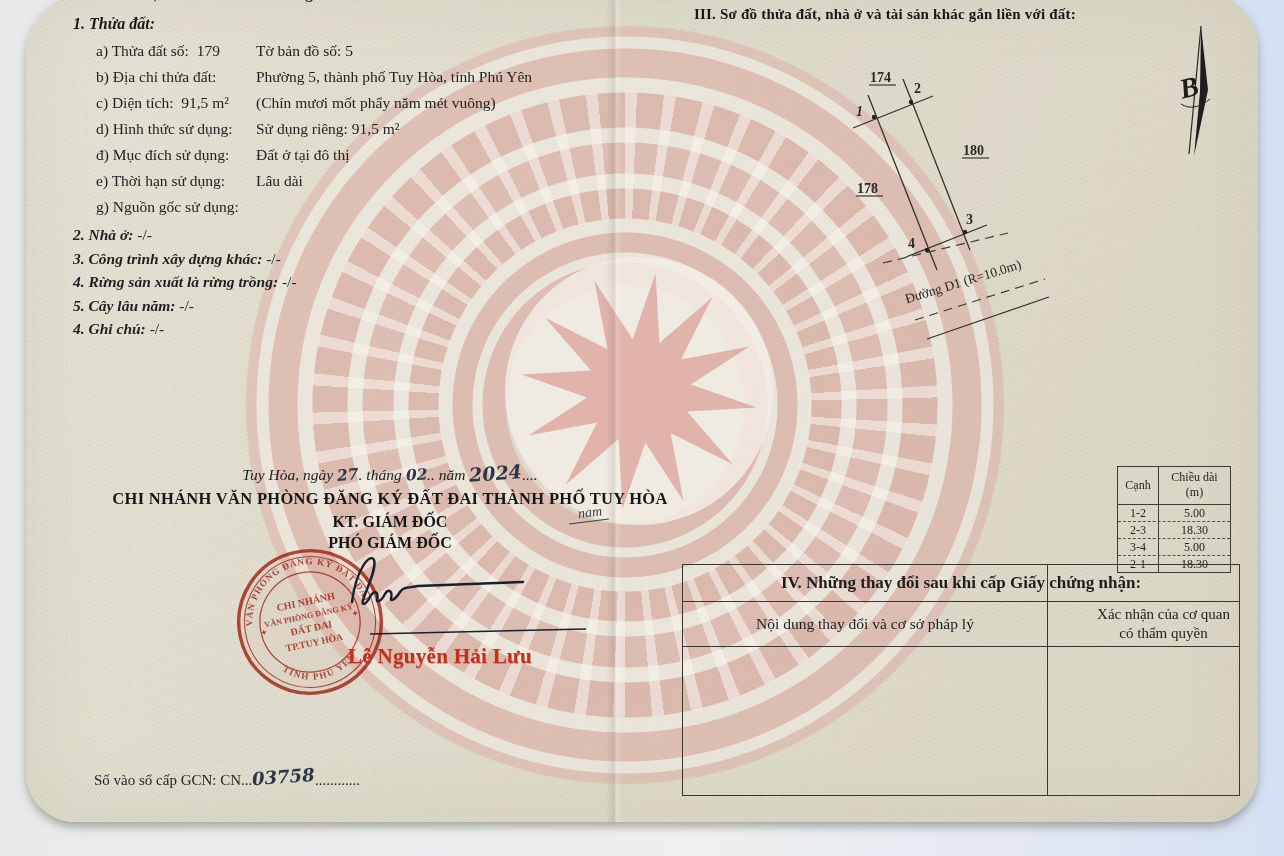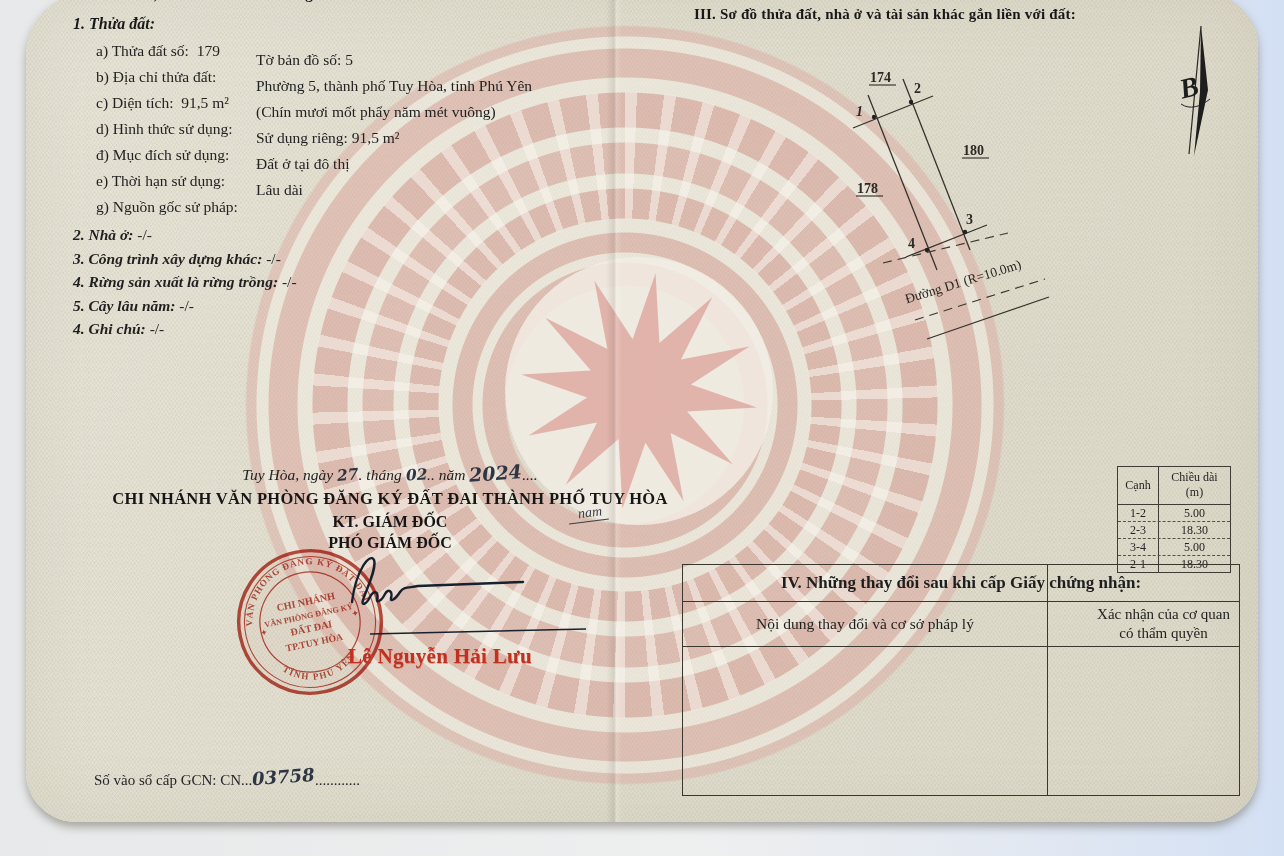--- a/index.html
+++ b/index.html
@@ -42,21 +42,21 @@
   .drum-star{position:absolute;left:50%;top:50%;width:238px;height:238px;margin:-133px 0 0 -105px;
      background:rgba(219,158,150,.72);transform:rotate(8deg);
      clip-path:polygon(50% 0%,55.7% 28.8%,75% 6.7%,65.6% 34.4%,93.3% 25%,71.2% 44.3%,100% 50%,71.2% 55.7%,93.3% 75%,65.6% 65.6%,75% 93.3%,55.7% 71.2%,50% 100%,44.3% 71.2%,25% 93.3%,34.4% 65.6%,6.7% 75%,28.8% 55.7%,0% 50%,28.8% 44.3%,6.7% 25%,34.4% 34.4%,25% 6.7%,44.3% 28.8%);}
   .crease{position:absolute;left:606px;top:0;width:16px;height:822px;
      background:linear-gradient(90deg,rgba(90,80,70,0),rgba(90,80,70,.14) 50%,rgba(255,255,255,.18) 65%,rgba(90,80,70,0));}
   .doc-text{color:#1f1f1f;}
   .h-section{font-weight:bold;font-size:15px;color:#181818;letter-spacing:.2px;text-align:right;}
   .title-bi{font-weight:bold;font-style:italic;font-size:16px;color:#181818;}
   .prow{position:absolute;display:flex;font-size:15.5px;color:#222;}
   .prow .c1{width:160px;}
-  .prow .c2{width:408px;margin-top:9px;}
+  .prow .c2{width:408px;}
   .items .irow{margin-bottom:5.5px;font-size:15.5px;}
   .items b{font-style:italic;}
   .hw{font-style:italic;font-weight:bold;color:#2e3544;font-family:"DejaVu Serif",serif;}
   .dateline{font-style:italic;font-size:15.5px;color:#222;}
   .officeline{font-weight:bold;font-size:16.5px;letter-spacing:.3px;color:#161616;}
   .ktline,.pgdline{font-weight:bold;font-size:16px;color:#161616;}
   .redname{font-weight:bold;font-size:21px;color:#c2301f;letter-spacing:.3px;
            text-shadow:.6px .6px 0 rgba(194,48,31,.35);}
   .stamp-wrap{position:absolute;left:233px;top:545px;width:154px;height:154px;
               transform:rotate(-12deg);opacity:.92;mix-blend-mode:multiply;}
@@ -117,21 +117,21 @@
   </div>
   <div class="prow" style="left:96px;top:146px;">
     <span class="c1">đ) Mục đích sử dụng:</span>
     <span class="c2">Đất ở tại đô thị</span>
   </div>
   <div class="prow" style="left:96px;top:172px;">
     <span class="c1">e) Thời hạn sử dụng:</span>
     <span class="c2">Lâu dài</span>
   </div>
   <div class="prow" style="left:96px;top:198px;">
-    <span class="c1">g) Nguồn gốc sử pháp:</span>
+    <span class="c1">g) Nguồn gốc sử dụng:</span>
   </div>
 
   <div class="abs items doc-text" style="left:73px;top:226px;">
     <div class="irow"><b>2. Nhà ở:</b>&nbsp;<span>-/-</span></div>
     <div class="irow"><b>3. Công trình xây dựng khác:</b>&nbsp;<span>-/-</span></div>
     <div class="irow"><b>4. Rừng sản xuất là rừng trồng:</b>&nbsp;<span>-/-</span></div>
     <div class="irow"><b>5. Cây lâu năm:</b>&nbsp;<span>-/-</span></div>
     <div class="irow"><b>4. Ghi chú:</b>&nbsp;<span>-/-</span></div>
   </div>
 

